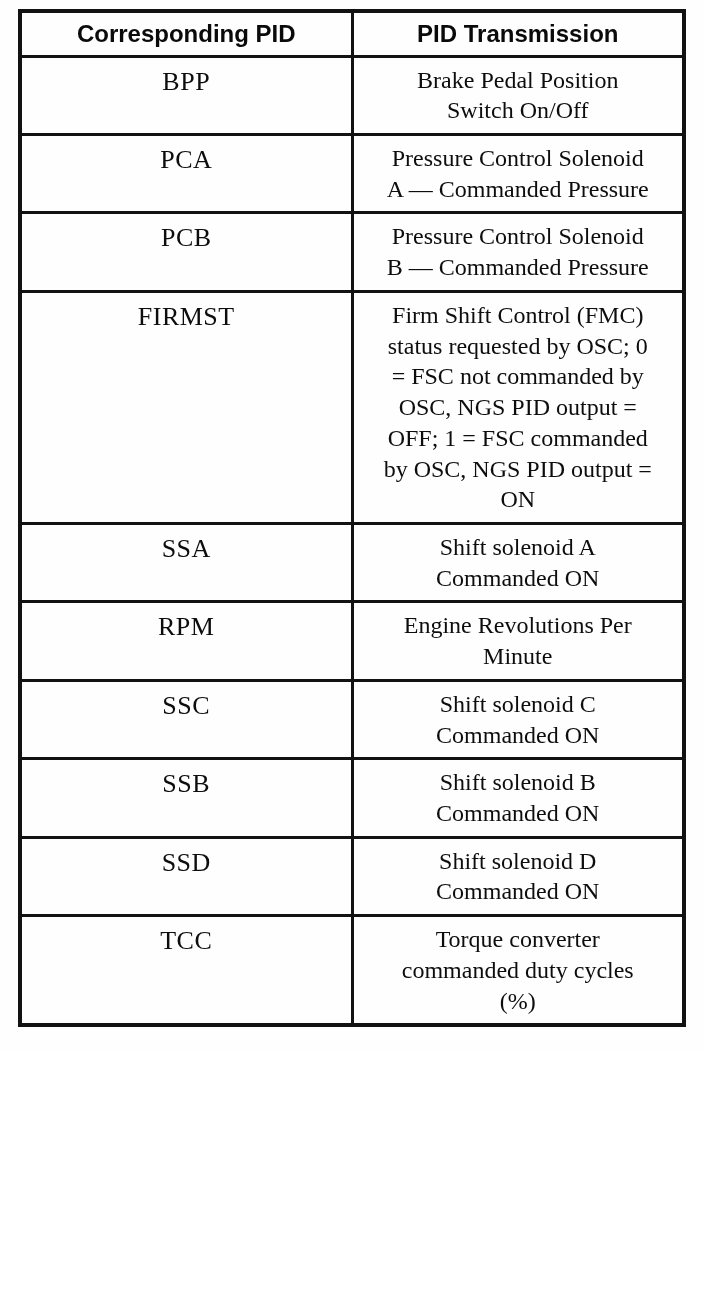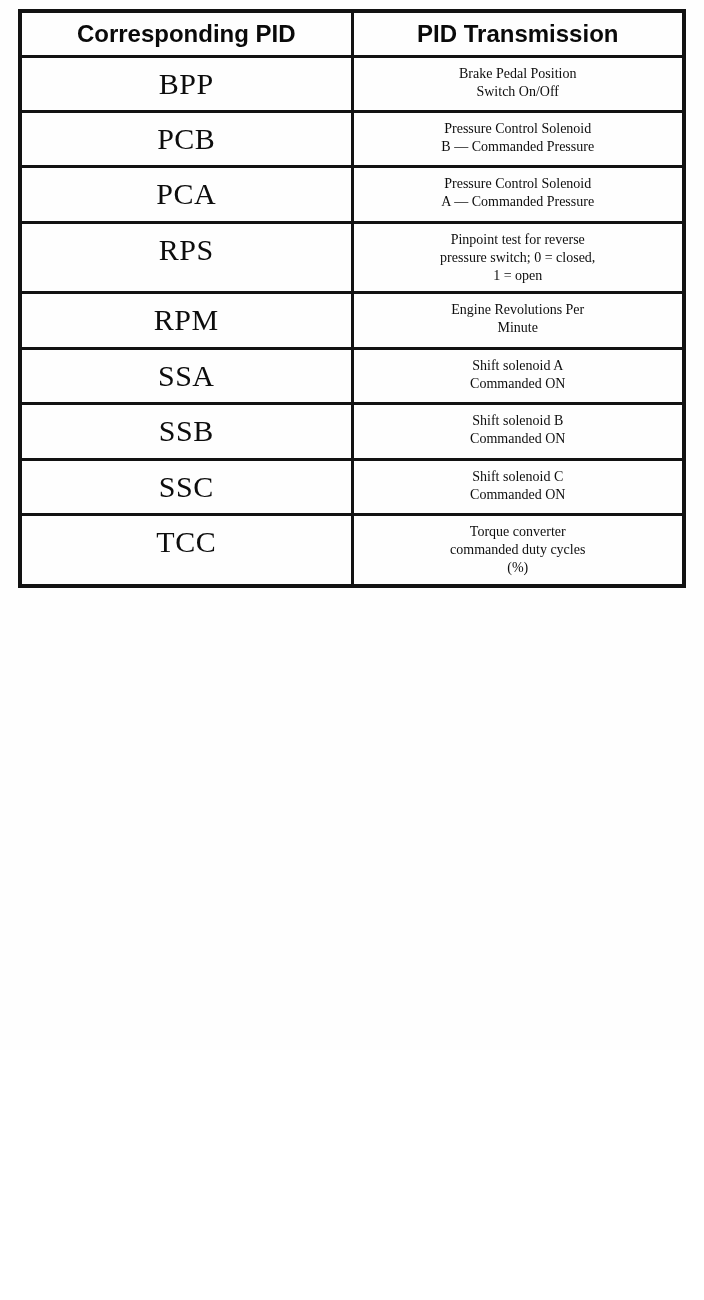--- a/index.html
+++ b/index.html
@@ -40,27 +40,27 @@
     font-family: "Liberation Sans", sans-serif;
     font-weight: 700;
     font-size: 24px;
     line-height: 1.15;
     padding: 6px 4px 7px 4px;
     letter-spacing: 0px;
     color: #0a0a0a;
   }
   td.pid-cell {
     width: 329px;
-    font-size: 30px;
+    font-size: 26px;
     line-height: 1.28;
     letter-spacing: 0.5px;
   }
   td.desc-cell {
     width: 333px;
-    font-size: 14px;
+    font-size: 24px;
     line-height: 1.28;
     white-space: pre-line;
   }
 </style>
 </head>
 <body>
 
 <div class="scan-page">
   <table class="pid-table">
     <thead>
@@ -69,53 +69,62 @@
         <th class="hdr">PID Transmission</th>
       </tr>
     </thead>
     <tbody>
       <tr>
         <td class="pid-cell">BPP</td>
         <td class="desc-cell">Brake Pedal Position
 Switch On/Off</td>
       </tr>
       <tr>
+        <td class="pid-cell">PCA</td>
+        <td class="desc-cell">Pressure Control Solenoid
+A — Commanded Pressure</td>
+      </tr>
+      <tr>
         <td class="pid-cell">PCB</td>
         <td class="desc-cell">Pressure Control Solenoid
 B — Commanded Pressure</td>
       </tr>
       <tr>
-        <td class="pid-cell">PCA</td>
-        <td class="desc-cell">Pressure Control Solenoid
-A — Commanded Pressure</td>
+        <td class="pid-cell">FIRMST</td>
+        <td class="desc-cell">Firm Shift Control (FMC)
+status requested by OSC; 0
+= FSC not commanded by
+OSC, NGS PID output =
+OFF; 1 = FSC commanded
+by OSC, NGS PID output =
+ON</td>
       </tr>
       <tr>
-        <td class="pid-cell">RPS</td>
-        <td class="desc-cell">Pinpoint test for reverse
-pressure switch; 0 = closed,
-1 = open</td>
+        <td class="pid-cell">SSA</td>
+        <td class="desc-cell">Shift solenoid A
+Commanded ON</td>
       </tr>
       <tr>
         <td class="pid-cell">RPM</td>
         <td class="desc-cell">Engine Revolutions Per
 Minute</td>
       </tr>
       <tr>
-        <td class="pid-cell">SSA</td>
-        <td class="desc-cell">Shift solenoid A
+        <td class="pid-cell">SSC</td>
+        <td class="desc-cell">Shift solenoid C
 Commanded ON</td>
       </tr>
       <tr>
         <td class="pid-cell">SSB</td>
         <td class="desc-cell">Shift solenoid B
 Commanded ON</td>
       </tr>
       <tr>
-        <td class="pid-cell">SSC</td>
-        <td class="desc-cell">Shift solenoid C
+        <td class="pid-cell">SSD</td>
+        <td class="desc-cell">Shift solenoid D
 Commanded ON</td>
       </tr>
       <tr>
         <td class="pid-cell">TCC</td>
         <td class="desc-cell">Torque converter
 commanded duty cycles
 (%)</td>
       </tr>
     </tbody>
   </table>

